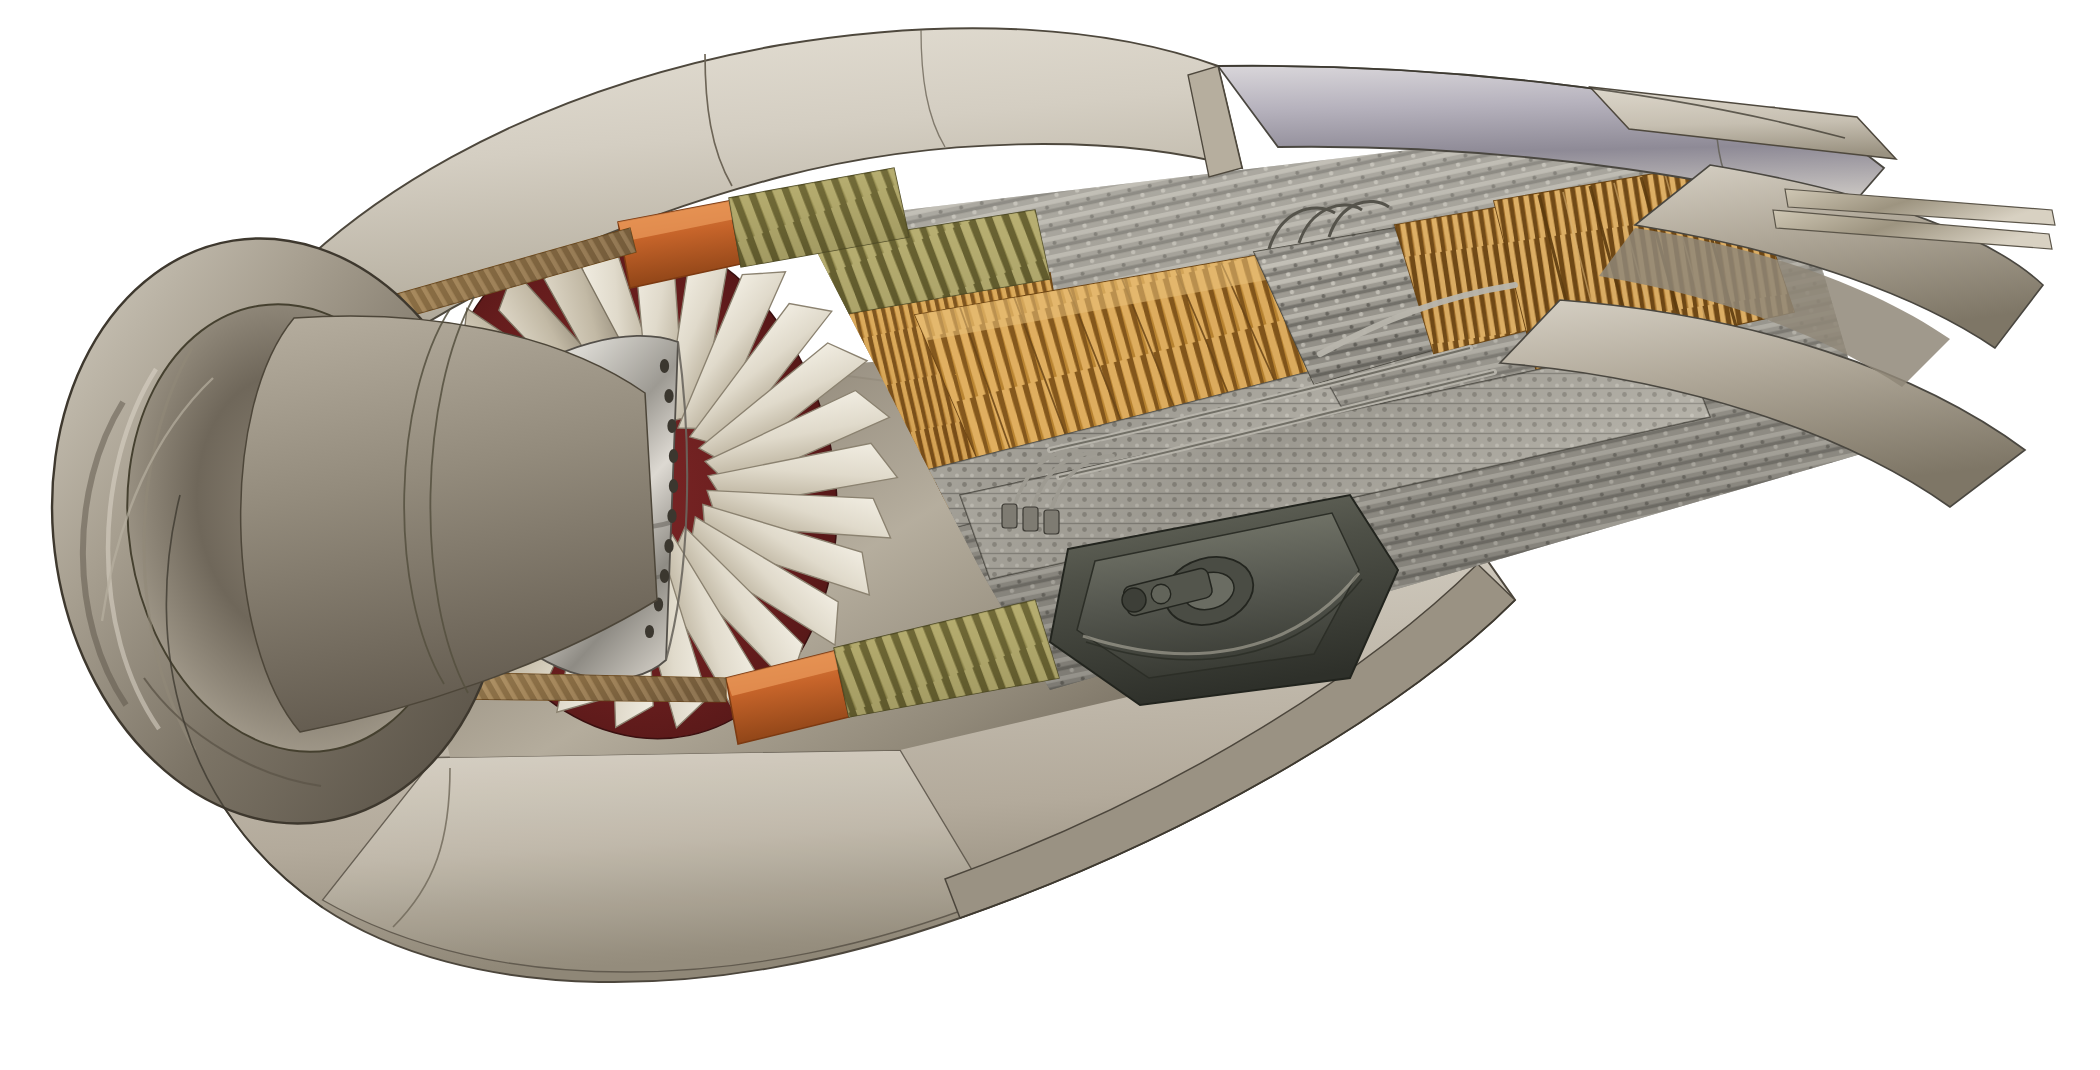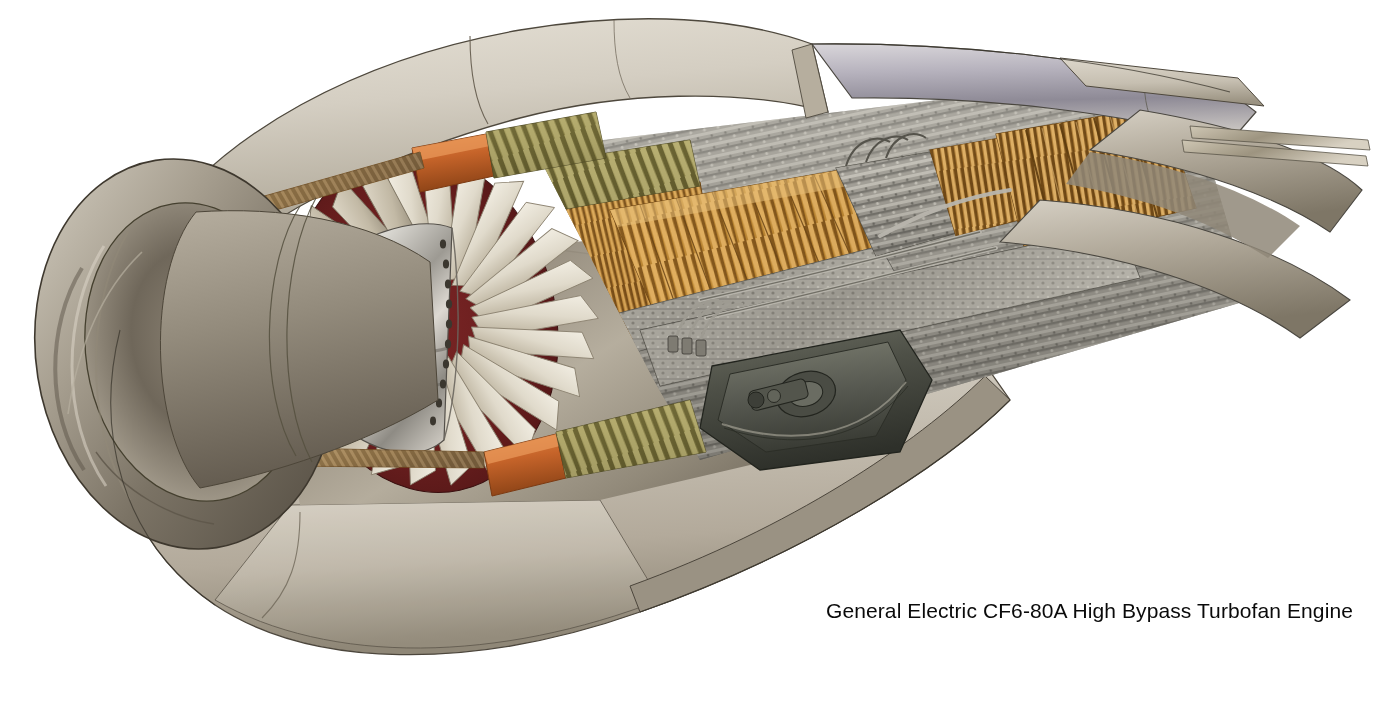--- a/index.html
+++ b/index.html
@@ -521,15 +521,14 @@
     </g>
 
     <g fill="none" stroke="#3a352c" stroke-width="1.1" opacity="0.75">
       <path d="M120 330 C 95 430, 120 540, 215 605"></path>
       <path d="M812 44 C 960 42, 1110 60, 1230 92"></path>
       <path d="M640 612 C 800 556, 940 470, 1010 400"></path>
     </g>
 
   </svg>
 
-  <div id="caption">General Electric CF6-80A High Bypass Turbofan Engine</div>
 
 </div>
 
 </body></html>

